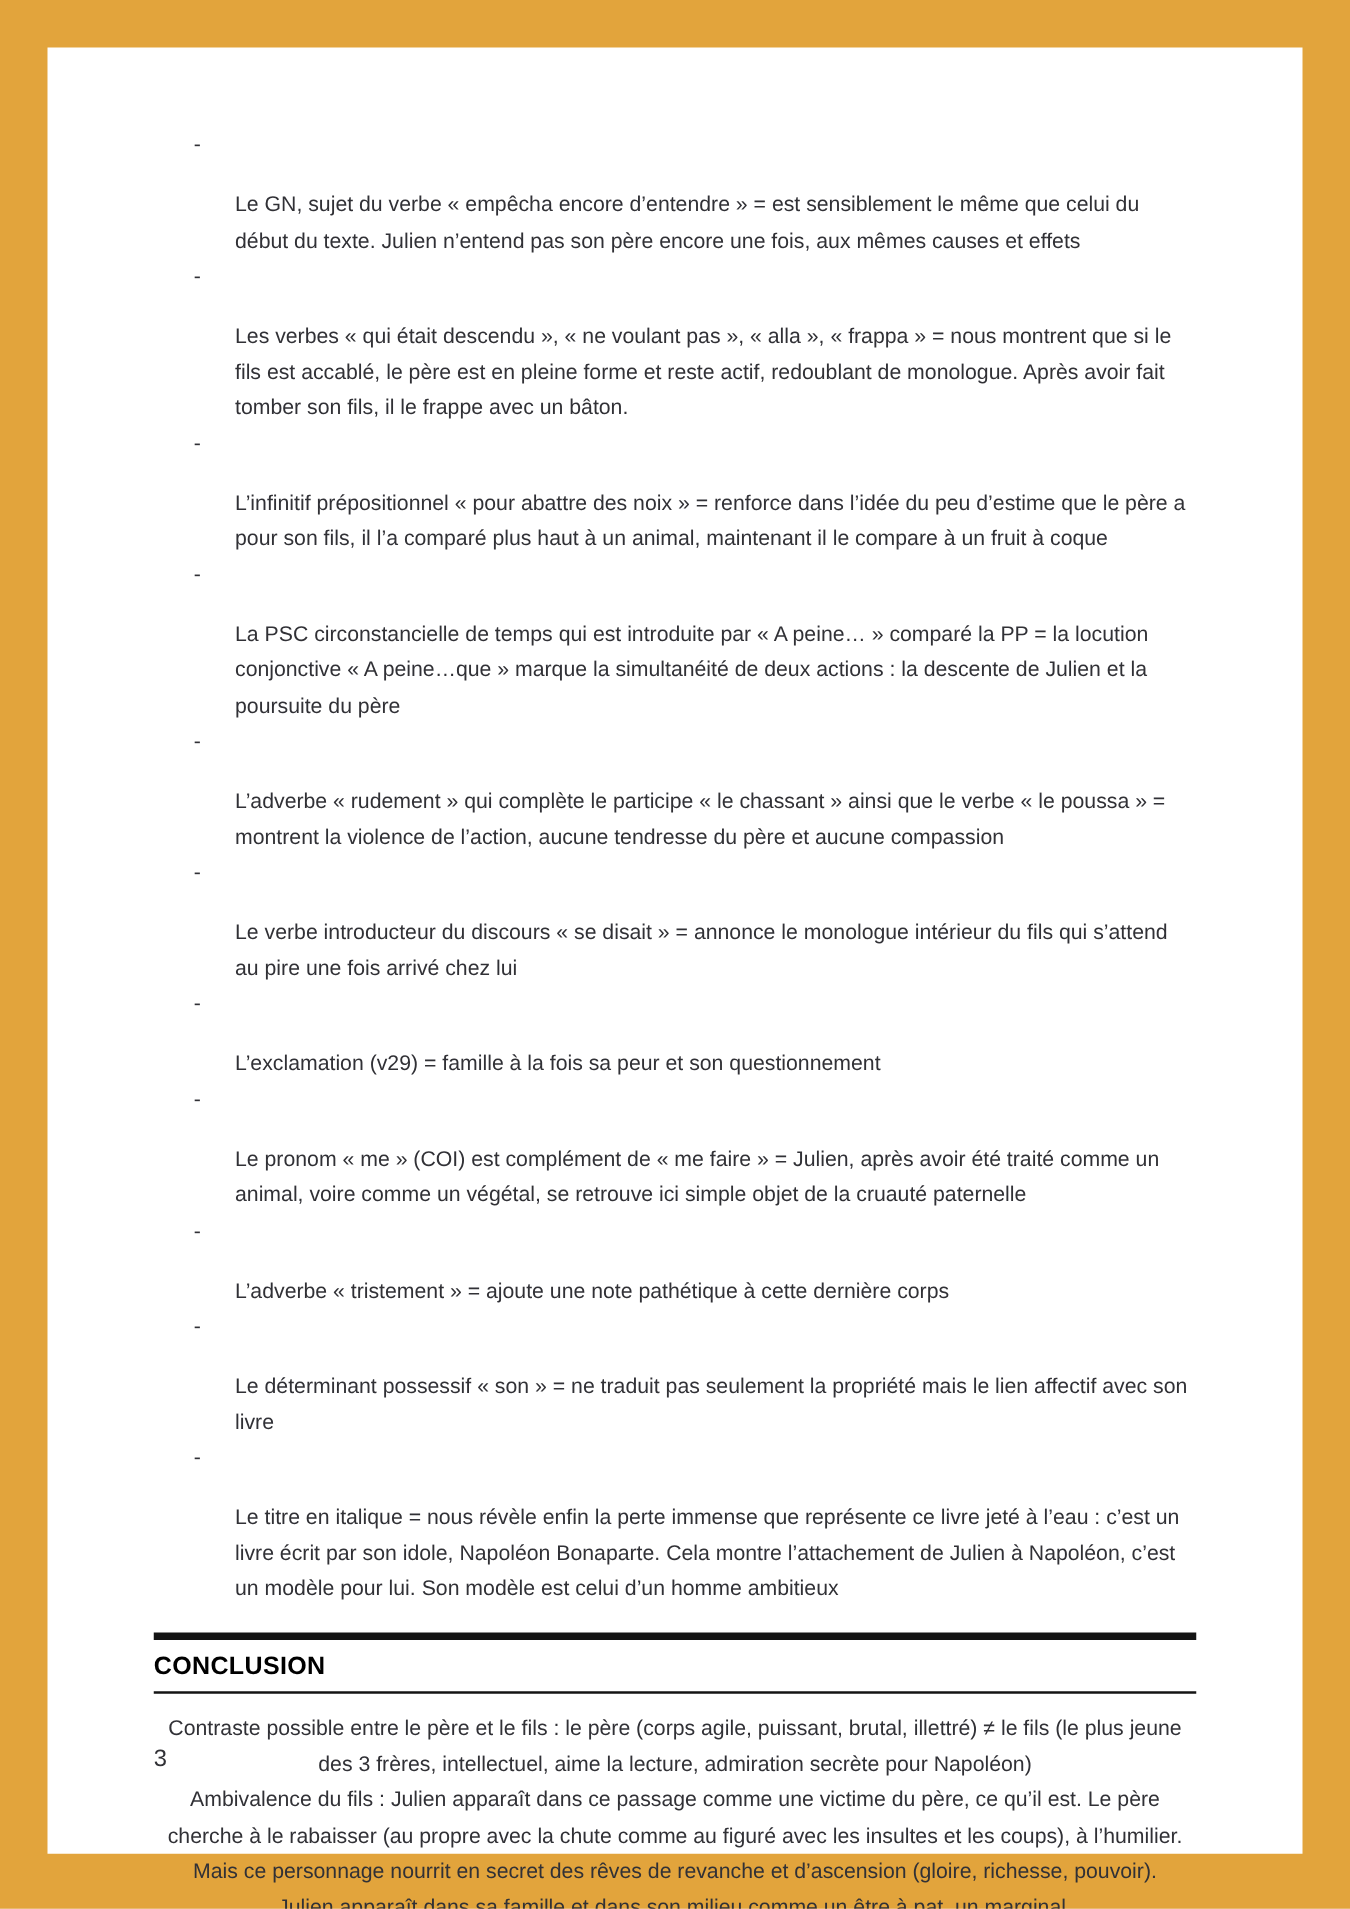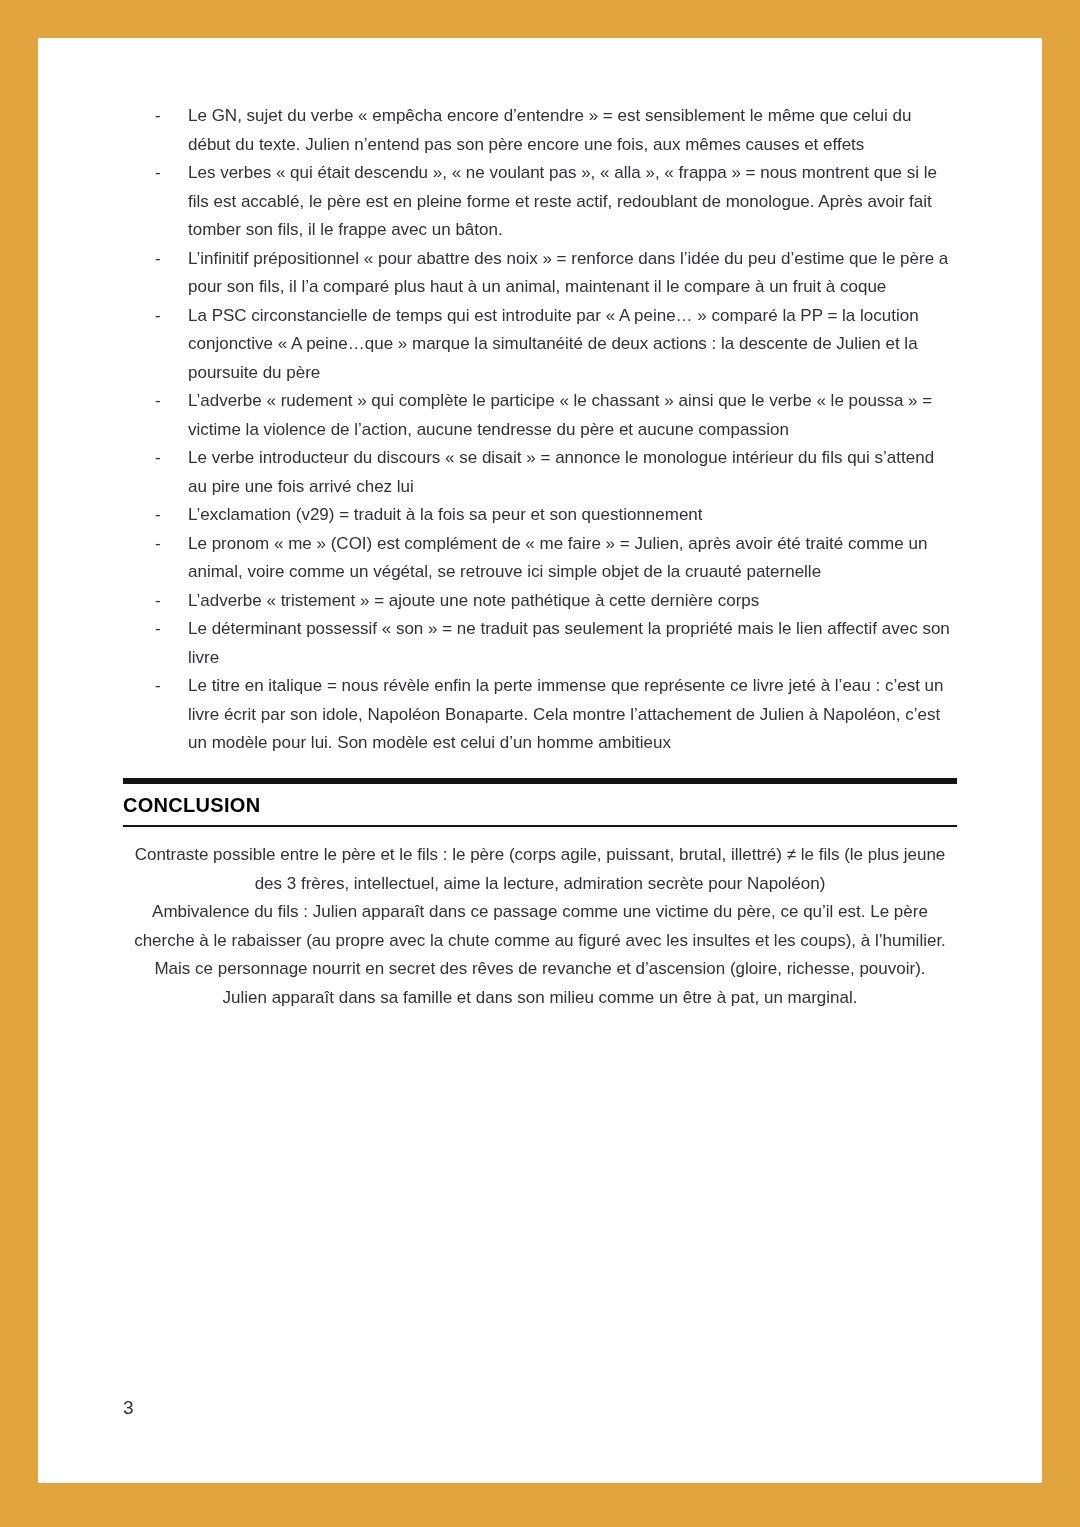--- a/index.html
+++ b/index.html
@@ -27,21 +27,21 @@
   }
   ul.bullet-list li {
     display: flex;
     align-items: flex-start;
     padding-left: 32px;
   }
   .dash {
     width: 33px;
     flex: 0 0 33px;
   }
-  .li-text { flex: 1; }
+  .li-text { flex: 1; margin-top: 48px; }
   .conclusion {
     margin-top: 20px;
   }
   .conclusion-heading-wrap {
     border-top: 6px solid #141414;
     border-bottom: 2px solid #141414;
     padding: 7px 0 6px 0;
   }
   h2.conclusion-title {
     font-size: 20px;
@@ -80,29 +80,29 @@
       <li>
         <span class="dash">-</span>
         <span class="li-text">L’infinitif prépositionnel « pour abattre des noix » = renforce dans l’idée du peu d’estime que le père a pour son fils, il l’a comparé plus haut à un animal, maintenant il le compare à un fruit à coque</span>
       </li>
       <li>
         <span class="dash">-</span>
         <span class="li-text">La PSC circonstancielle de temps qui est introduite par « A peine… » comparé la PP = la locution conjonctive « A peine…que » marque la simultanéité de deux actions : la descente de Julien et la poursuite du père</span>
       </li>
       <li>
         <span class="dash">-</span>
-        <span class="li-text">L’adverbe « rudement » qui complète le participe « le chassant » ainsi que le verbe « le poussa » = victime la violence de l’action, aucune tendresse du père et aucune compassion</span>
+        <span class="li-text">L’adverbe « rudement » qui complète le participe « le chassant » ainsi que le verbe « le poussa » = montrent la violence de l’action, aucune tendresse du père et aucune compassion</span>
       </li>
       <li>
         <span class="dash">-</span>
         <span class="li-text">Le verbe introducteur du discours « se disait » = annonce le monologue intérieur du fils qui s’attend au pire une fois arrivé chez lui</span>
       </li>
       <li>
         <span class="dash">-</span>
-        <span class="li-text">L’exclamation (v29) = traduit à la fois sa peur et son questionnement</span>
+        <span class="li-text">L’exclamation (v29) = famille à la fois sa peur et son questionnement</span>
       </li>
       <li>
         <span class="dash">-</span>
         <span class="li-text">Le pronom « me » (COI) est complément de « me faire » = Julien, après avoir été traité comme un animal, voire comme un végétal, se retrouve ici simple objet de la cruauté paternelle</span>
       </li>
       <li>
         <span class="dash">-</span>
         <span class="li-text">L’adverbe « tristement » = ajoute une note pathétique à cette dernière corps</span>
       </li>
       <li>

